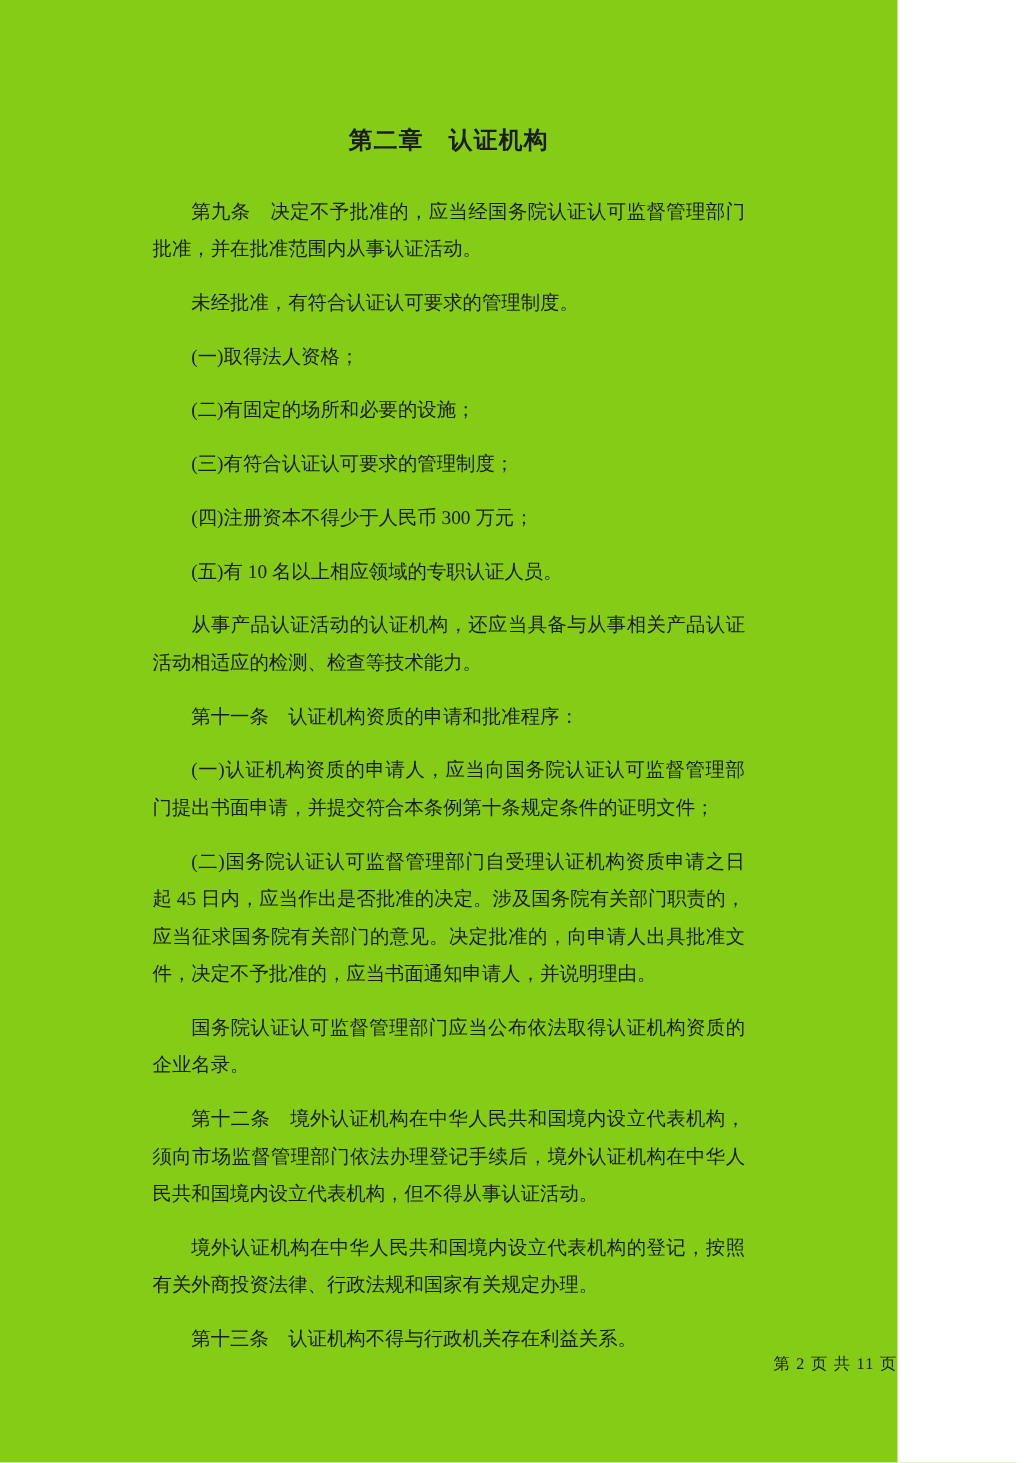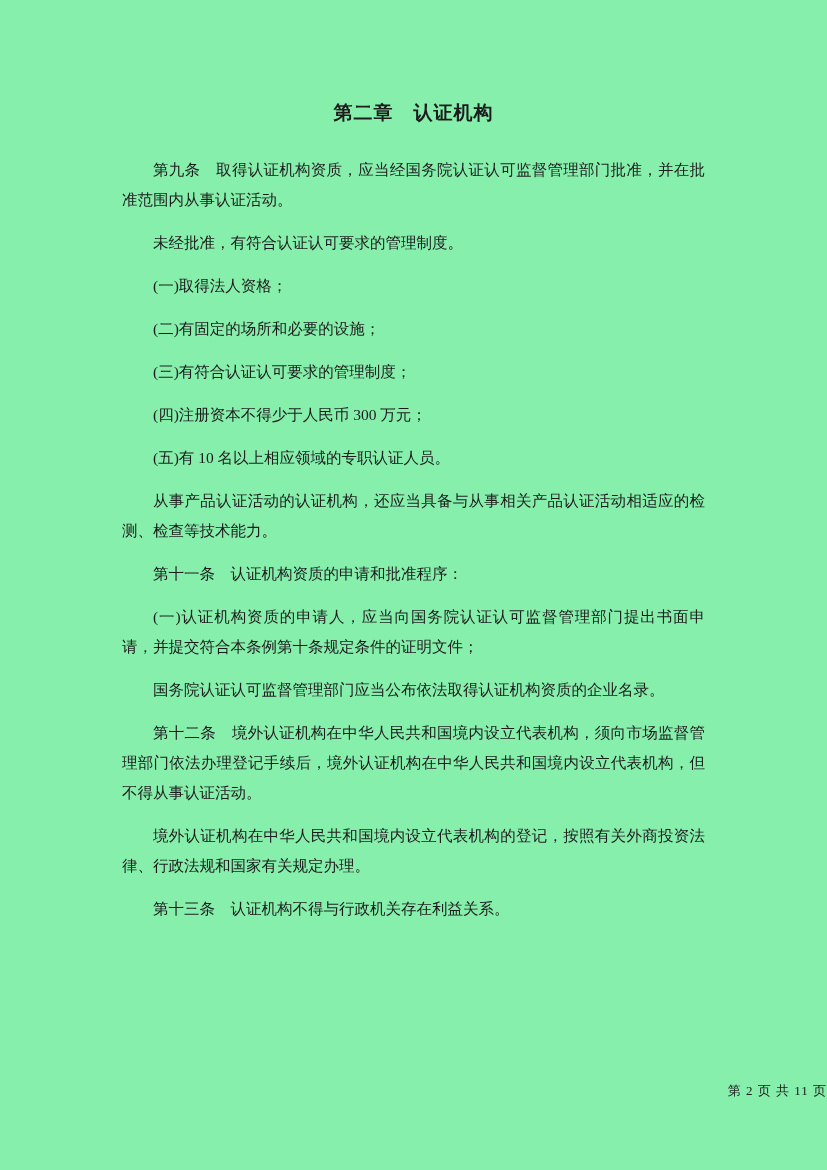--- a/index.html
+++ b/index.html
@@ -2,23 +2,23 @@
 <html><head>
 <meta charset="utf-8">
 <style>
   html, body {
     margin: 0;
     padding: 0;
     background: #ffffff;
   }
   .page {
     position: relative;
-    width: 827px;
+    width: 718px;
     height: 1170px;
-    background: #86efac;
+    background: #84cc16;
     overflow: hidden;
     font-family: "Liberation Serif", "DejaVu Serif", serif;
     color: #1c1c1c;
   }
   .content {
     position: absolute;
     left: 122px;
     right: 122px;
     top: 100px;
   }
@@ -48,29 +48,30 @@
     color: #1c1c1c;
     letter-spacing: 1px;
   }
 </style>
 </head>
 <body>
 
 <div class="page">
   <div class="content">
     <h1 class="title">第二章　认证机构</h1>
-    <p class="para">第九条　取得认证机构资质，应当经国务院认证认可监督管理部门批准，并在批准范围内从事认证活动。</p>
+    <p class="para">第九条　决定不予批准的，应当经国务院认证认可监督管理部门批准，并在批准范围内从事认证活动。</p>
     <p class="para">未经批准，有符合认证认可要求的管理制度。</p>
     <p class="para">(一)取得法人资格；</p>
     <p class="para">(二)有固定的场所和必要的设施；</p>
     <p class="para">(三)有符合认证认可要求的管理制度；</p>
     <p class="para">(四)注册资本不得少于人民币 300 万元；</p>
     <p class="para">(五)有 10 名以上相应领域的专职认证人员。</p>
     <p class="para">从事产品认证活动的认证机构，还应当具备与从事相关产品认证活动相适应的检测、检查等技术能力。</p>
     <p class="para">第十一条　认证机构资质的申请和批准程序：</p>
     <p class="para">(一)认证机构资质的申请人，应当向国务院认证认可监督管理部门提出书面申请，并提交符合本条例第十条规定条件的证明文件；</p>
+    <p class="para">(二)国务院认证认可监督管理部门自受理认证机构资质申请之日起 45 日内，应当作出是否批准的决定。涉及国务院有关部门职责的，应当征求国务院有关部门的意见。决定批准的，向申请人出具批准文件，决定不予批准的，应当书面通知申请人，并说明理由。</p>
     <p class="para">国务院认证认可监督管理部门应当公布依法取得认证机构资质的企业名录。</p>
     <p class="para">第十二条　境外认证机构在中华人民共和国境内设立代表机构，须向市场监督管理部门依法办理登记手续后，境外认证机构在中华人民共和国境内设立代表机构，但不得从事认证活动。</p>
     <p class="para">境外认证机构在中华人民共和国境内设立代表机构的登记，按照有关外商投资法律、行政法规和国家有关规定办理。</p>
     <p class="para">第十三条　认证机构不得与行政机关存在利益关系。</p>
   </div>
   <div class="footer">第 2 页 共 11 页</div>
 </div>
 
 </body></html>

